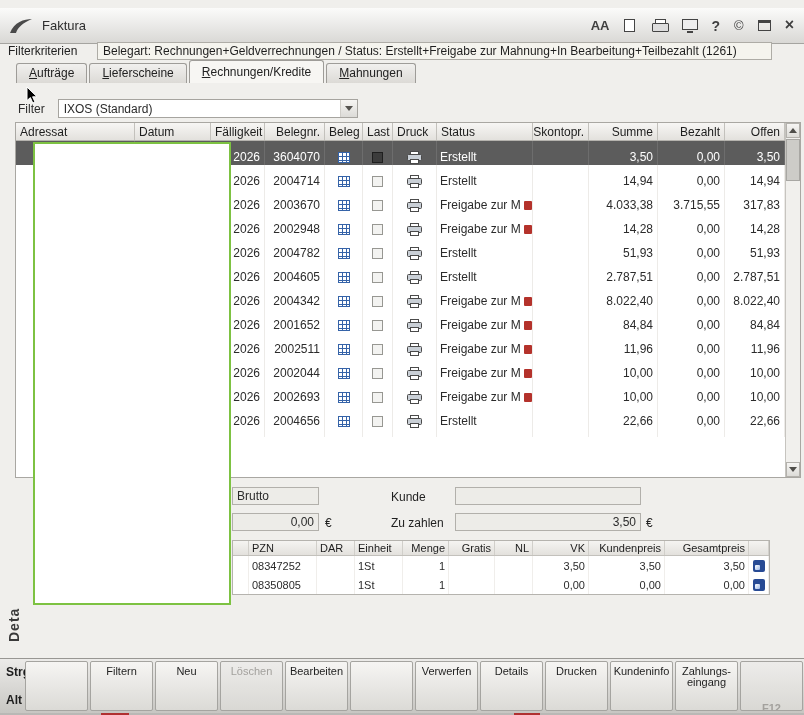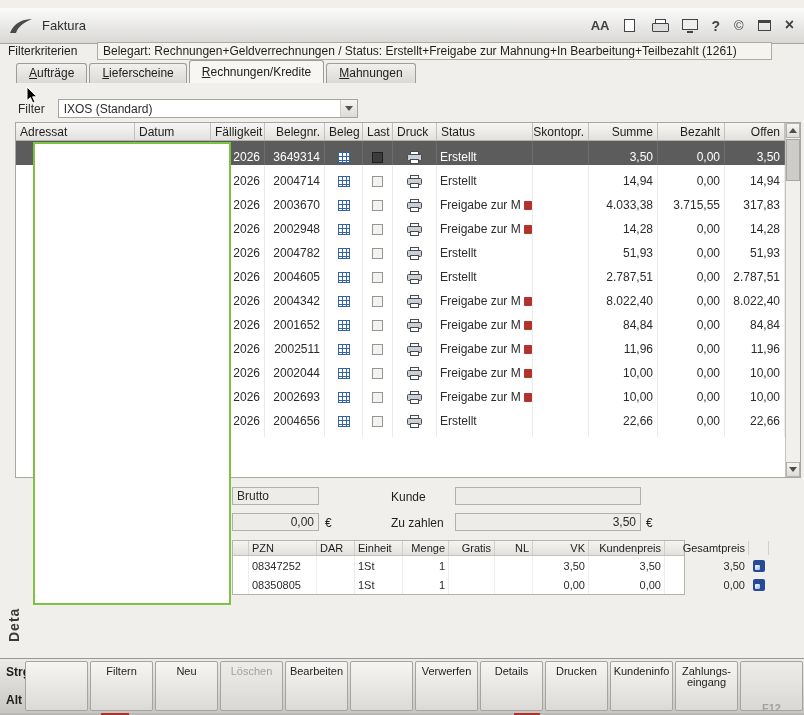--- a/index.html
+++ b/index.html
@@ -85,21 +85,21 @@
   .sb-btn { position:absolute; left:0; width:14px; height:15px; background:linear-gradient(#f6f5f3,#dddcd8); border:1px solid #b3b1ac; display:flex; align-items:center; justify-content:center; }
   .sb-up { top:0; } .sb-down { bottom:0; }
   .tri-up { width:0; height:0; border:4px solid transparent; border-bottom:5px solid #4f4e4a; margin-top:-4px; }
   .tri-down { width:0; height:0; border:4px solid transparent; border-top:5px solid #4f4e4a; margin-bottom:-4px; }
   .sb-thumb { position:absolute; left:0; top:16px; width:14px; height:42px; background:#cdccc8; border:1px solid #a8a7a3; }
   
   .field { position:absolute; height:18px; background:#edecd eb; background:#edece8; border:1px solid #b2b0ab; padding:1px 4px; white-space:nowrap; overflow:hidden; }
   .field.right { text-align:right; }
   .d-label { position:absolute; color:#1f1f1f; }
   .euro { position:absolute; color:#1f1f1f; }
-  .items-frame { position:absolute; left:232px; top:540px; width:453px; border:1px solid #b5b3ae; background:#fff; }
+  .items-frame { position:absolute; left:232px; top:540px; width:538px; border:1px solid #b5b3ae; background:#fff; }
   .i-cols { display:grid; grid-template-columns:16px 68px 38px 48px 46px 46px 38px 56px 76px 84px 20px; }
   .i-head { height:15px; background:linear-gradient(#f5f4f2,#e3e1dd); border-bottom:1px solid #c3c1bc; font-size:11px; }
   .i-hcell { display:flex; align-items:center; padding:0 3px; border-right:1px solid #d1cfca; overflow:hidden; white-space:nowrap; color:#1d1d1d; }
   .i-hcell.num { justify-content:flex-end; }
   .i-row { height:19px; font-size:11px; }
   .i-row .ic { display:flex; align-items:center; padding:0 3px; border-right:1px solid #f0eeeb; overflow:hidden; white-space:nowrap; }
   .i-row .ic.num { justify-content:flex-end; }
   .i-row .ic.center { justify-content:center; }
   .pkg-icon { width:12px; height:12px; background:#274a94; border-radius:2px; position:relative; }
   .pkg-icon::after { content:""; position:absolute; left:2px; bottom:2px; width:5px; height:5px; background:linear-gradient(135deg,#ffffff,#9db8e8); border-radius:1px; }
@@ -199,21 +199,21 @@
     <div class="h-cell num">Skontopr.</div>
     <div class="h-cell num">Summe</div>
     <div class="h-cell num">Bezahlt</div>
     <div class="h-cell num">Offen</div>
   </div>
   <div id="invoice-rows">
   <div class="t-row grid-cols selected">
     <div class="c"></div>
     <div class="c"></div>
     <div class="c num">2026</div>
-    <div class="c num">3649314</div>
+    <div class="c num">3604070</div>
     <div class="c center">
           <span class="beleg-icon"></span>
         </div>
     <div class="c center">
           <span class="checkbox"></span>
         </div>
     <div class="c center">
       <svg width="15" height="13" viewBox="0 0 15 13">
         <rect x="3.5" y="0.5" width="8" height="3.5" fill="#ffffff" stroke="#4a4a4a"></rect>
         <rect x="0.5" y="3.5" width="14" height="6" rx="1" fill="#c9cfd6" stroke="#4a4a4a"></rect>

